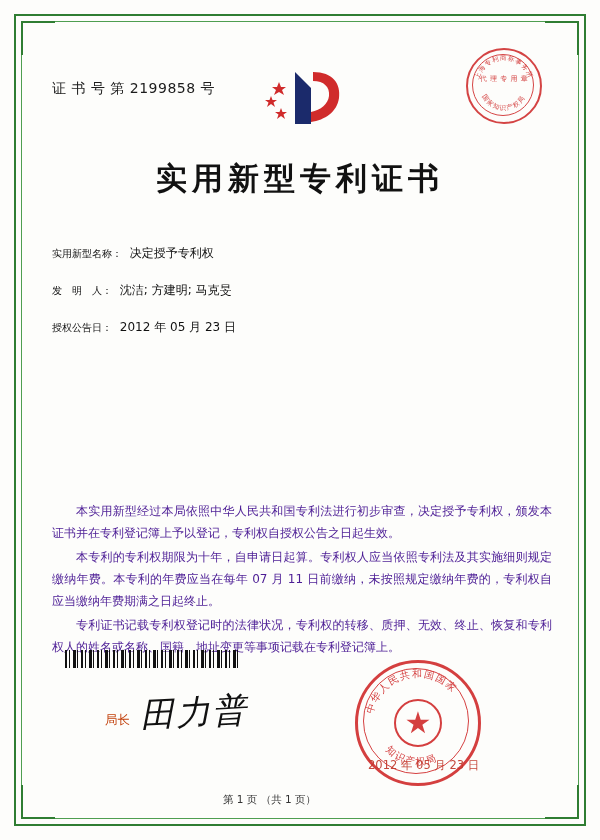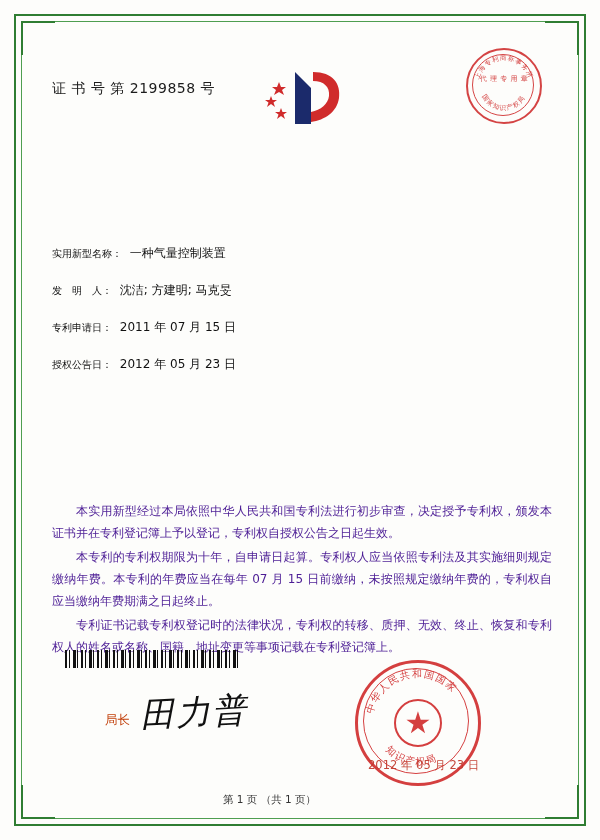--- a/index.html
+++ b/index.html
@@ -297,43 +297,40 @@
       <text font-size="6.5" fill="#cf2b2b" font-family="DejaVu Sans, sans-serif" letter-spacing="1">
         <textPath href="#topArcU" startOffset="8%">上海专利商标事务所</textPath>
       </text>
       <text font-size="6.5" fill="#cf2b2b" font-family="DejaVu Sans, sans-serif" letter-spacing="1">
         <textPath href="#topArcD" startOffset="14%">国家知识产权局</textPath>
       </text>
     </svg>
     <div class="mid">代 理 专 用 章</div>
   </div>
 
+  <div class="title">实用新型专利证书</div>
 
   <div class="fields">
     <div class="field-row">
       <span class="field-label">实用新型名称：</span>
-      <span class="field-value">一种气量控制装置</span>
+      <span class="field-value">决定授予专利权</span>
     </div>
     <div class="field-row">
       <span class="field-label">发　明　人：</span>
       <span class="field-value">沈洁; 方建明; 马克旻</span>
     </div>
     <div class="field-row">
-      <span class="field-label">专利申请日：</span>
-      <span class="field-value">2011 年 07 月 15 日</span>
-    </div>
-    <div class="field-row">
       <span class="field-label">授权公告日：</span>
       <span class="field-value">2012 年 05 月 23 日</span>
     </div>
   </div>
 
   <div class="body-text">
     <p>本实用新型经过本局依照中华人民共和国专利法进行初步审查，决定授予专利权，颁发本证书并在专利登记簿上予以登记，专利权自授权公告之日起生效。</p>
-    <p>本专利的专利权期限为十年，自申请日起算。专利权人应当依照专利法及其实施细则规定缴纳年费。本专利的年费应当在每年 07 月 15 日前缴纳，未按照规定缴纳年费的，专利权自应当缴纳年费期满之日起终止。</p>
+    <p>本专利的专利权期限为十年，自申请日起算。专利权人应当依照专利法及其实施细则规定缴纳年费。本专利的年费应当在每年 07 月 11 日前缴纳，未按照规定缴纳年费的，专利权自应当缴纳年费期满之日起终止。</p>
     <p>专利证书记载专利权登记时的法律状况，专利权的转移、质押、无效、终止、恢复和专利权人的姓名或名称、国籍、地址变更等事项记载在专利登记簿上。</p>
   </div>
 
   <div class="barcode"></div>
 
   <div class="sign-label">局长</div>
   <div class="signature">田力普</div>
 
   <div class="seal-main">
     <div class="ring2"></div>

